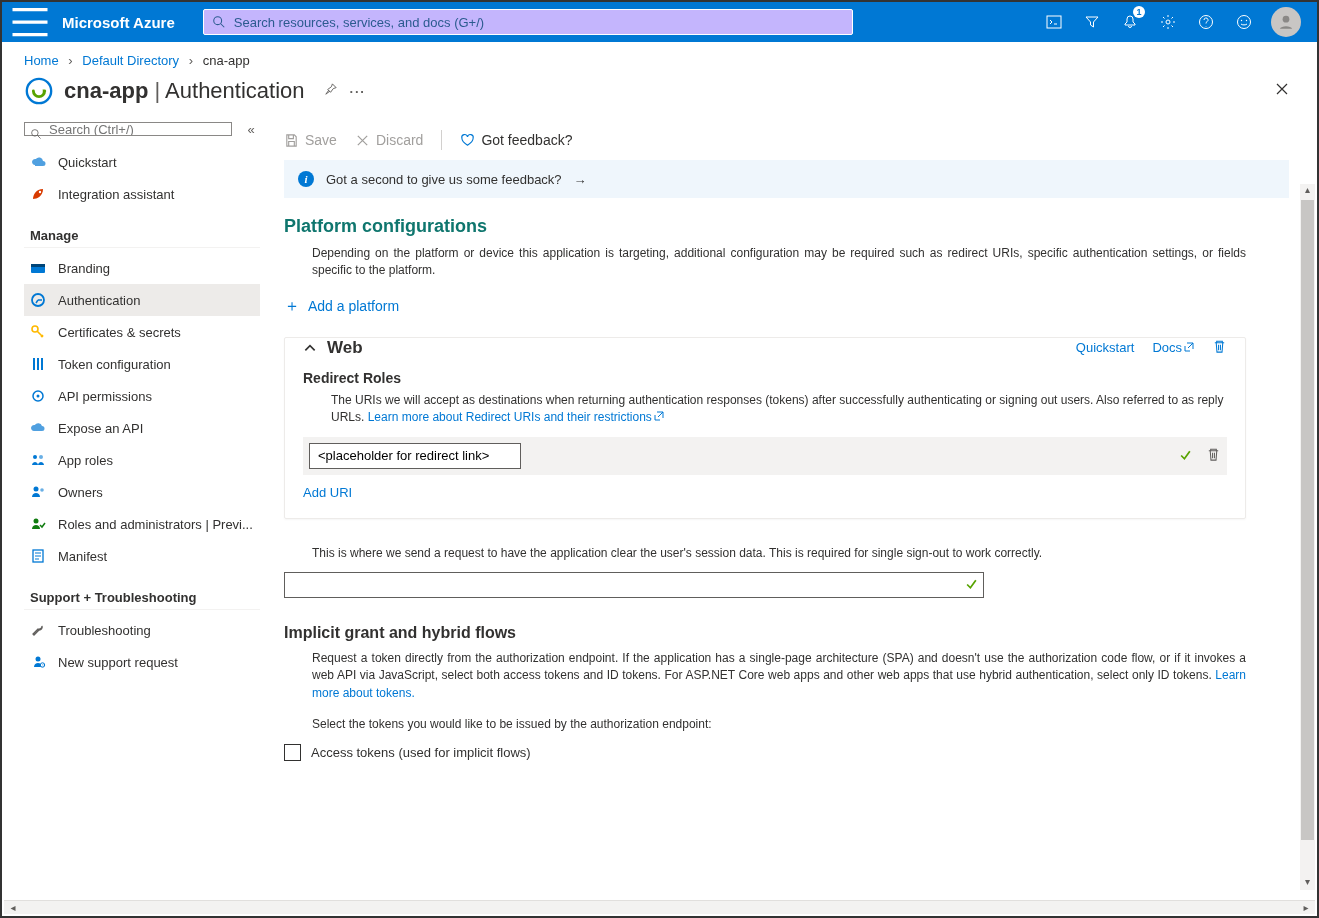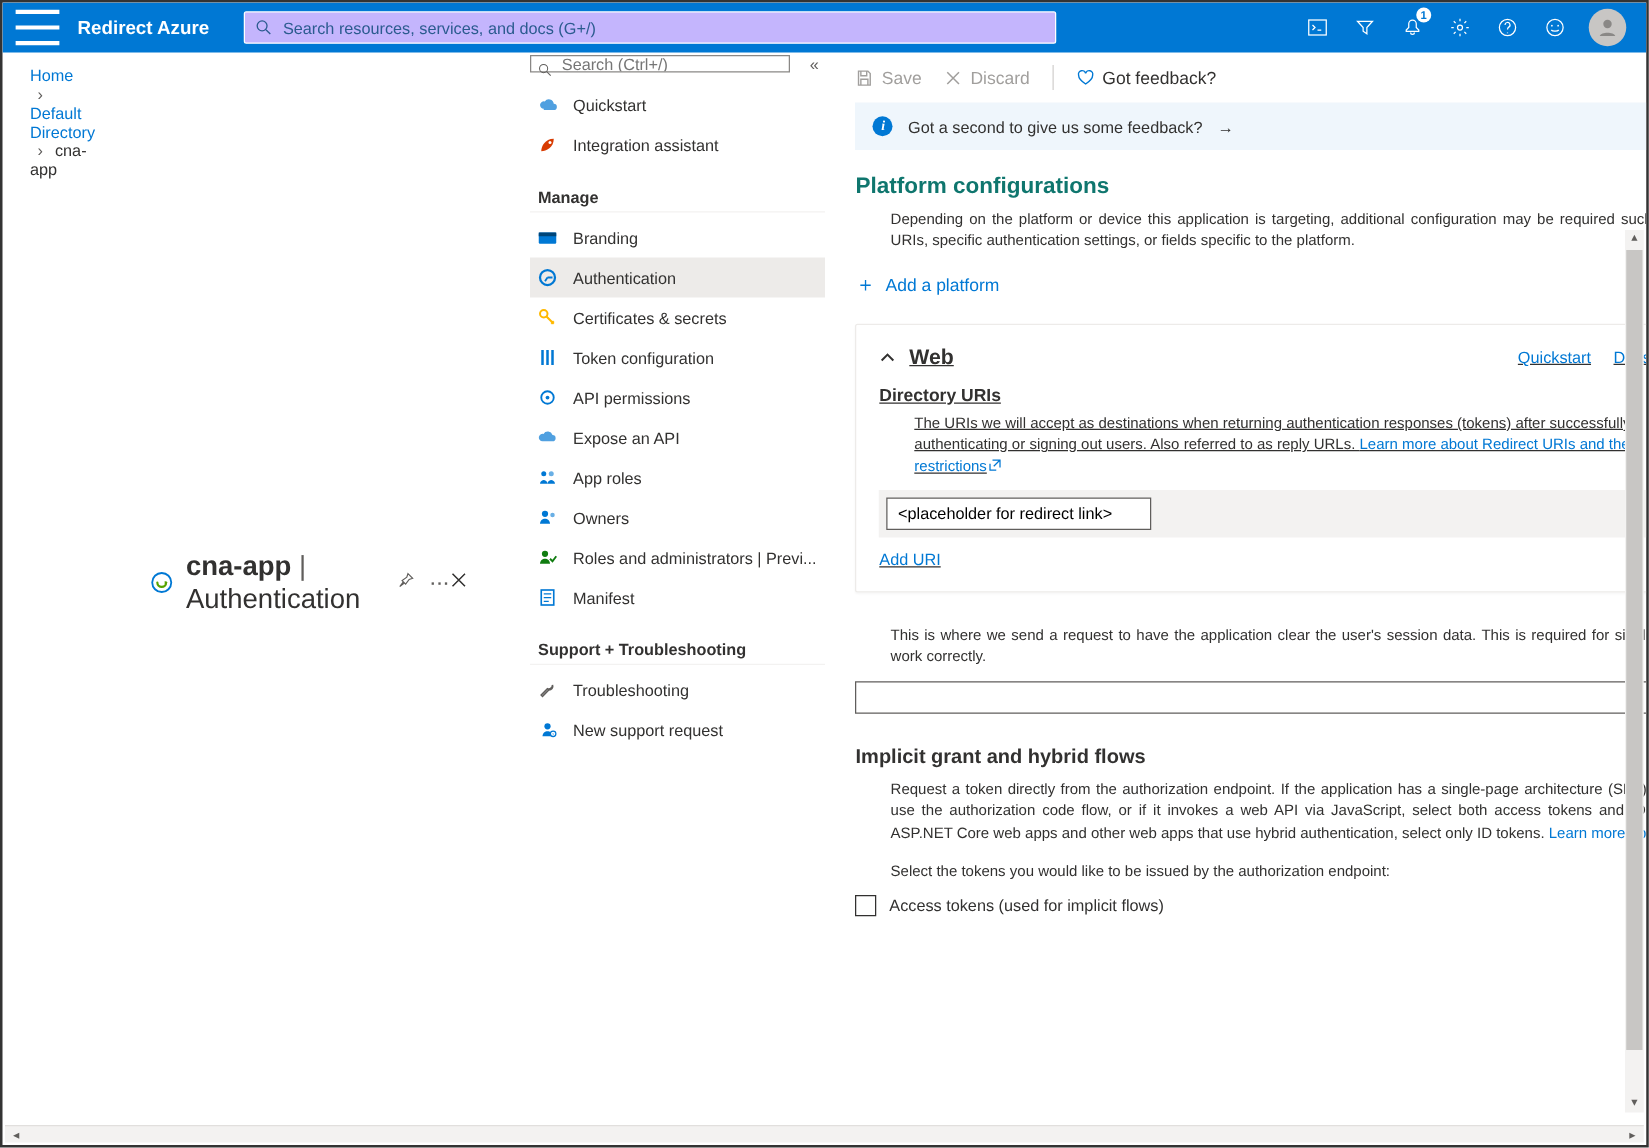--- a/index.html
+++ b/index.html
@@ -12,21 +12,21 @@
   .topbar .brand { font-size: 15px; font-weight: 600; margin-left: 12px; margin-right: 28px; }
   .topbar .search { flex: 0 0 650px; height: 26px; background: #c4b5fd; border-radius: 2px; border: 1px solid #fff; display: flex; align-items: center; padding: 0 8px; color: #2b5b8f; font-size: 13px; }
   .topbar .search svg { width: 14px; height: 14px; margin-right: 8px; }
   .topbar .spacer { flex: 1; }
   .topbar .topicon { width: 38px; height: 40px; display: flex; align-items: center; justify-content: center; cursor: pointer; position: relative; }
   .topbar .topicon svg { width: 16px; height: 16px; }
   .badge { position: absolute; top: 4px; right: 4px; background: #fff; color: #0078d4; font-size: 9px; font-weight: 600; border-radius: 8px; min-width: 12px; height: 12px; line-height: 12px; text-align: center; padding: 0 2px; }
   .avatar { width: 30px; height: 30px; border-radius: 50%; background: #c8c6c4; display: flex; align-items: center; justify-content: center; margin-left: 8px; margin-right: 8px; }
 
   
-  .page { position: absolute; top: 40px; left: 0; right: 0; bottom: 12px; overflow: hidden; display: flex; flex-direction: row; }
+  .page { position: absolute; top: 40px; left: 0; right: 0; bottom: 12px; overflow: hidden; display: flex; flex-direction: column; }
   .breadcrumbs { padding: 11px 22px 8px; font-size: 13px; color: #323130; }
   .breadcrumbs .sep { color: #605e5c; margin: 0 6px; }
   .breadcrumbs a { color: #0078d4; }
   .breadcrumbs .current { color: #323130; }
 
   .titlebar { display: flex; align-items: center; padding: 0 22px 14px; }
   .titlebar .applogo { width: 30px; height: 30px; margin-right: 10px; }
   .titlebar h1 { font-size: 22px; font-weight: 600; }
   .titlebar .sub { font-size: 22px; font-weight: 400; color: #323130; }
   .titlebar .pin { margin-left: 18px; color: #605e5c; cursor: pointer; }
@@ -59,21 +59,21 @@
   .arrow-link { color: #323130; cursor: pointer; }
 
   .content { padding: 0 28px 0 20px; max-width: 1010px; }
   h2.section { font-size: 18px; font-weight: 600; color: #0f766e; margin-bottom: 8px; }
   h3.sub { font-size: 16px; font-weight: 600; margin-bottom: 8px; }
   h4.field { font-size: 14px; font-weight: 600; margin-bottom: 6px; }
   p.desc { font-size: 12px; color: #323130; line-height: 1.45; margin-bottom: 10px; text-align: justify; margin-left: 28px;}
   .add-link { display: inline-flex; align-items: center; gap: 8px; color: #0078d4; font-size: 14px; cursor: pointer; margin: 6px 0 20px; }
   .add-link .plus { color: #0078d4; font-size: 16px; font-weight: 400; }
 
-  .platform-card { border: 1px solid #edebe9; border-radius: 2px; padding: 16px 18px 18px; margin-bottom: 26px; box-shadow: 0 1px 2px rgba(0,0,0,0.04); text-decoration: underline; }
+  .platform-card { border: 1px solid #edebe9; border-radius: 2px; padding: 0 18px 18px; margin-bottom: 26px; box-shadow: 0 1px 2px rgba(0,0,0,0.04); }
   .card-head { display: flex; align-items: center; margin-bottom: 12px; }
   .card-head .chev { width: 14px; margin-right: 10px; color: #323130; cursor: pointer; }
   .card-head h3 { font-size: 17px; font-weight: 600; }
   .card-head .links { margin-left: auto; display: flex; gap: 18px; align-items: center; font-size: 13px; }
   .card-head .links a { color: #0078d4; }
   .ext-icon { display:inline-block; margin-left:2px; width:10px; height:10px; }
   .trash { color: #0078d4; cursor: pointer; }
   .trash.gray { color: #605e5c; }
 
   .uri-row { background: #f3f2f1; padding: 6px; display: flex; gap: 8px; align-items: center; margin-bottom: 10px; }
@@ -98,21 +98,21 @@
 </style>
 </head>
 <body>
 
 <div class="topbar">
   <div class="hamburger">
     <svg viewBox="0 0 16 16">
         <path d="M1 3h14M1 8h14M1 13h14" stroke="#fff" stroke-width="1.3"></path>
       </svg>
   </div>
-  <div class="brand">Redirect Azure</div>
+  <div class="brand">Microsoft Azure</div>
   <div class="search">
     <svg viewBox="0 0 16 16">
         <circle cx="6.5" cy="6.5" r="4.5" fill="none" stroke="#2b5b8f" stroke-width="1.2"></circle>
         <line x1="10" y1="10" x2="14" y2="14" stroke="#2b5b8f" stroke-width="1.2"></line>
       </svg>
     <span>Search resources, services, and docs (G+/)</span>
   </div>
   <div class="spacer"></div>
   <div class="topicon">
       <svg viewBox="0 0 16 16">
@@ -366,21 +366,21 @@
               <a>Quickstart</a>
               <a><span>Docs</span><svg class="ext-icon" viewBox="0 0 10 10">
                     <path d="M3 1h6v6M9 1L4 6M1 4v5h5" fill="none" stroke="#0078d4" stroke-width="1"></path>
                   </svg></a>
               <span class="trash"><svg width="15" height="15" viewBox="0 0 16 16">
                     <path d="M3 4h10M5 4V2.5h6V4M4.5 4l.8 10h5.4l.8-10M7 6v6M9 6v6" fill="none" stroke="#0078d4" stroke-width="1.1"></path>
                   </svg></span>
             </div>
           </div>
 
-          <h4 class="field">Directory URIs</h4>
+          <h4 class="field">Redirect Roles</h4>
           <p class="desc" style="text-align:left">
             <span>The URIs we will accept as destinations when returning authentication responses (tokens) after successfully authenticating or signing out users. Also referred to as reply URLs. </span><a><span>Learn more about Redirect URIs and their restrictions</span><svg class="ext-icon" viewBox="0 0 10 10">
                   <path d="M3 1h6v6M9 1L4 6M1 4v5h5" fill="none" stroke="#0078d4" stroke-width="1"></path>
                 </svg></a>
           </p>
 
           <div class="uri-row">
             <div class="input-wrap">
               <input value="&lt;placeholder for redirect link&gt;" style="">
               <svg class="check" width="13" height="13" viewBox="0 0 12 12">

